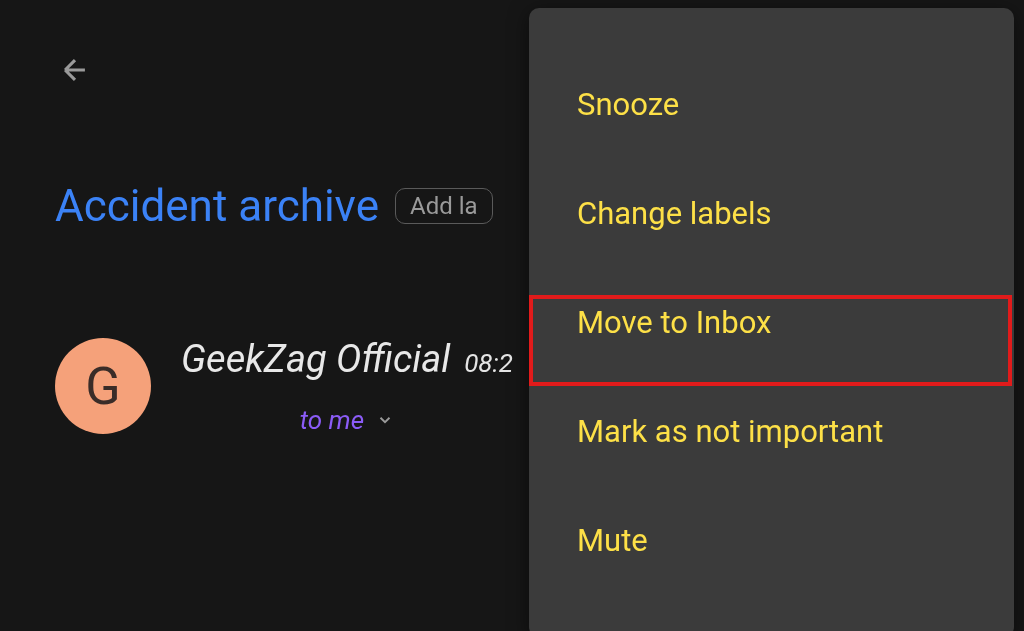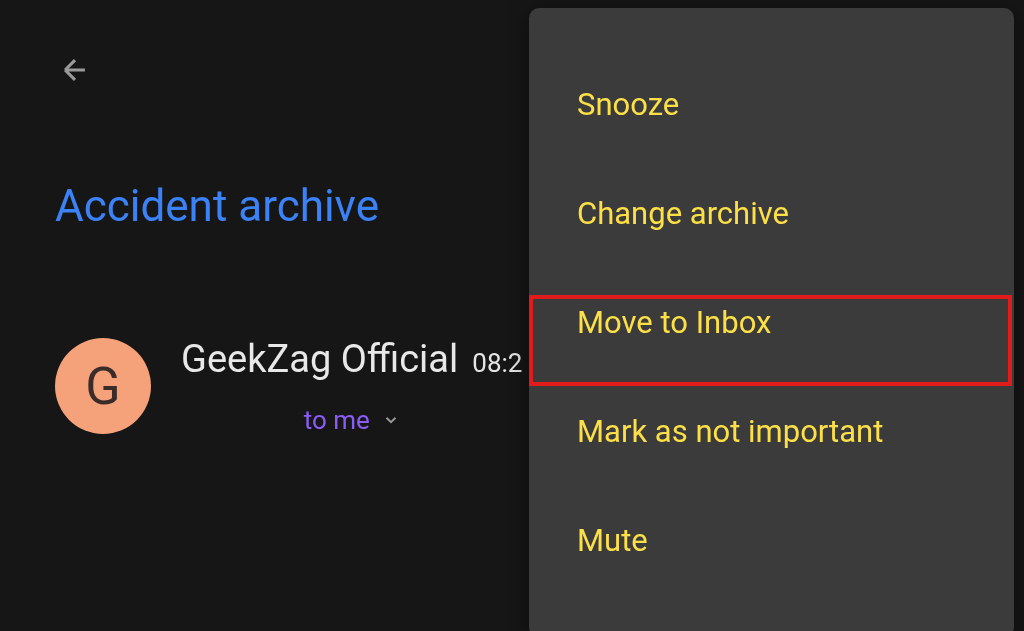--- a/index.html
+++ b/index.html
@@ -69,20 +69,21 @@
     }
     .avatar-letter {
       font-size: 52px;
       font-weight: 400;
       color: #3a2c28;
     }
     .sender-info {
       display: flex;
       flex-direction: column;
       gap: 24px;
+      font-style: italic;
     }
     .sender-name-row {
       display: flex;
       align-items: baseline;
       gap: 14px;
     }
     .sender-name {
       font-size: 38px;
       font-weight: 400;
       color: #e8e8e8;
@@ -137,20 +138,21 @@
 
 <div class="main-area">
   <div class="back-arrow">
     <svg viewBox="0 0 24 24" fill="none" stroke="#9a9a9a" stroke-width="2.2">
       <path d="M19 12H5M5 12L12 5M5 12L12 19"></path>
     </svg>
   </div>
 
   <div class="subject-row">
     <span class="subject-text">Accident archive</span>
+    <span class="label-chip">Add la</span>
   </div>
 
   <div class="sender-row">
     <div class="avatar">
       <span class="avatar-letter">G</span>
     </div>
     <div class="sender-info">
       <div class="sender-name-row">
         <span class="sender-name">GeekZag Official</span>
         <span class="sender-time">08:2</span>
@@ -160,19 +162,19 @@
         <svg class="chevron-down" viewBox="0 0 24 24" fill="none" stroke="#9a9a9a" stroke-width="2.5">
           <path d="M6 9l6 6 6-6"></path>
         </svg>
       </div>
     </div>
   </div>
 </div>
 
 <div class="menu-popup">
   <div class="menu-item">Snooze</div>
-  <div class="menu-item">Change archive</div>
+  <div class="menu-item">Change labels</div>
   <div class="menu-item">Move to Inbox</div>
   <div class="menu-item">Mark as not important</div>
   <div class="menu-item">Mute</div>
 </div>
 
 <div class="highlight-box"></div>
 
 </body></html>

